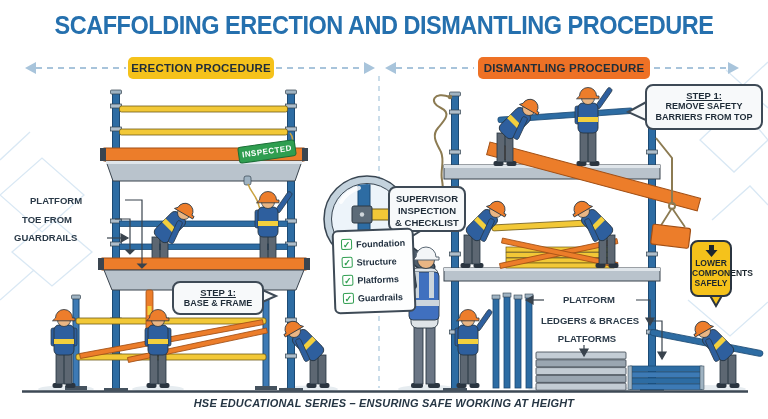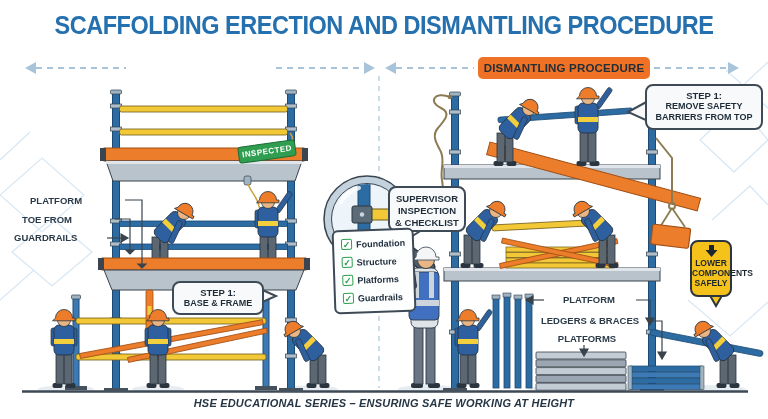--- a/index.html
+++ b/index.html
@@ -11,21 +11,21 @@
          color:#2570ae;letter-spacing:-0.5px;transform:scaleX(0.94);}
   .banner{height:22px;border-radius:5px;font-size:11.5px;font-weight:bold;color:#222e38;
           display:flex;align-items:center;justify-content:center;letter-spacing:0.2px;}
   .banner.yellow{left:128px;top:57px;width:146px;background:#f5c21b;}
   .banner.orange{left:478px;top:57px;width:172px;background:#ee7125;}
   .plabel{font-size:9.5px;font-weight:bold;color:#2b3a48;line-height:11px;}
   .plabel.r{}
   .plabel.c{text-align:center;}
   .bubble{background:#f7f9fa;border:2px solid #3e4a56;border-radius:8px;color:#1f2c38;
           text-align:center;font-weight:bold;box-sizing:border-box;}
-  .bubble .b-title{font-size:9.5px;}
+  .bubble .b-title{font-size:9.5px;text-decoration:underline;}
   .bubble .b-text{font-size:9px;white-space:pre-line;line-height:11px;}
   .bubble.step-e{left:172px;top:281px;width:92px;height:34px;padding-top:4px;}
   .bubble.sup{left:388px;top:186px;width:78px;height:46px;padding-top:5px;}
   .bubble.sup .b-text{font-size:9.5px;line-height:12px;}
   .bubble.step-d{left:645px;top:84px;width:118px;height:46px;padding-top:4px;}
   .bubble.lower{left:690px;top:240px;width:42px;height:57px;background:#f5c21b;
                 border-color:#2b3540;color:#1c262e;padding-top:3px;}
   .bubble.lower .b-text{font-size:8.5px;line-height:10px;}
   .tag{left:238px;top:143px;width:58px;height:17px;background:#2f9e50;border:1.5px solid #1b6f37;
        border-radius:3px;transform:rotate(-8deg);color:#fff;font-size:8px;font-weight:bold;
@@ -360,20 +360,21 @@
     <polygon points="650,325 646,318 654,318" fill="#39434d"></polygon>
     <polyline points="650,321 662,321 662,352"></polyline>
     <polygon points="662,359 658,352 666,352" fill="#39434d"></polygon>
     <line x1="584" y1="345" x2="584" y2="349"></line>
     <polygon points="584,356 580,349 588,349" fill="#39434d"></polygon>
   </g>
 </svg>
 
 <div class="ov title">SCAFFOLDING ERECTION AND DISMANTLING PROCEDURE</div>
 
+<div class="ov banner yellow">ERECTION PROCEDURE</div>
 <div class="ov banner orange">DISMANTLING PROCEDURE</div>
 
 <div class="ov plabel r" style="left:30px;top:195px;width:92px;">PLATFORM</div>
 <div class="ov plabel r" style="left:22px;top:214px;width:90px;">TOE FROM</div>
 <div class="ov plabel r" style="left:14px;top:232px;width:90px;">GUARDRAILS</div>
 
 <div class="ov tag">INSPECTED</div>
 
 <div class="ov bubble step-e">
   <div class="b-title">STEP 1:</div>

